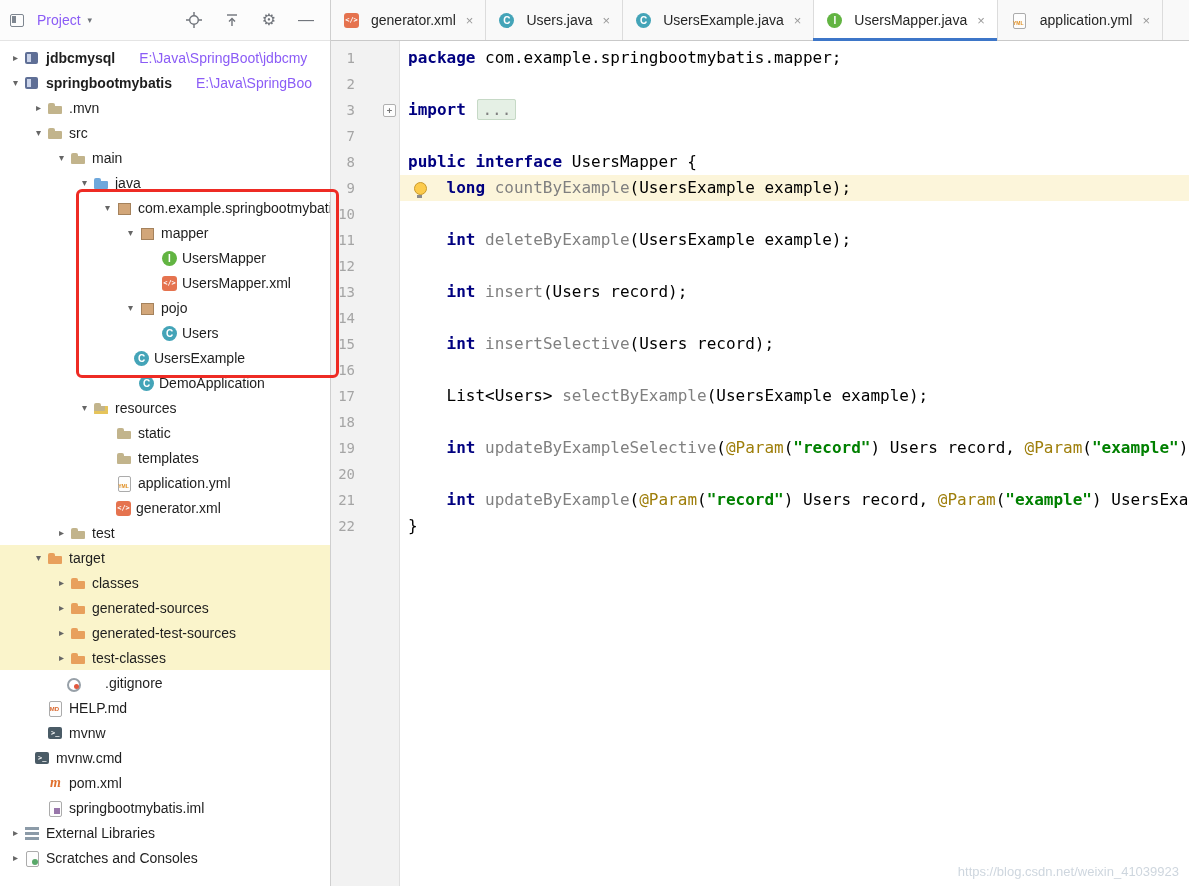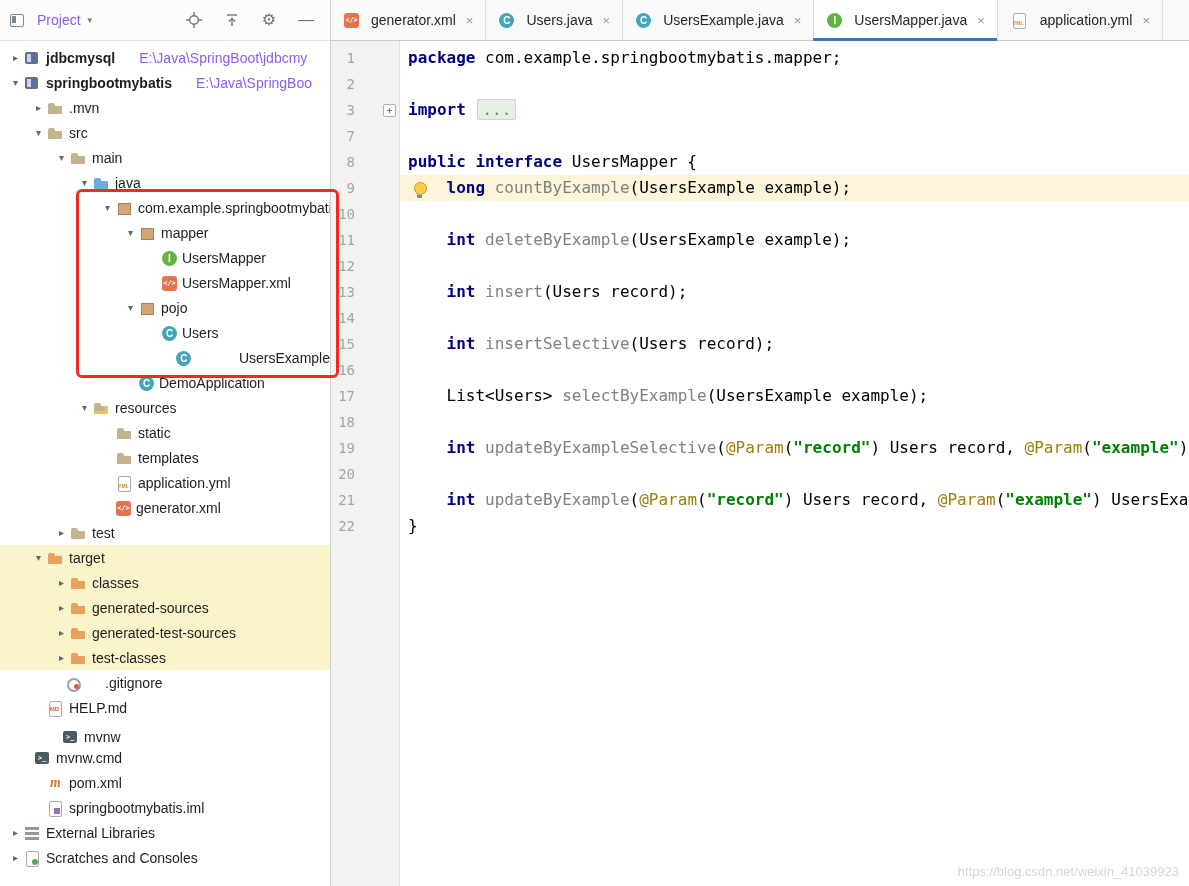--- a/index.html
+++ b/index.html
@@ -192,21 +192,21 @@
         <div class="trow" style="padding-left: 123px;">
           <span class="arrow">▾</span>
           <span class="ic ic-package"></span>
           <span class="tlabel">pojo</span>
         </div>
         <div class="trow" style="padding-left: 146px;">
           <span class="arrow"></span>
           <span class="ic ic-class"></span>
           <span class="tlabel">Users</span>
         </div>
-        <div class="trow" style="padding-left: 118px; justify-content: space-between;">
+        <div class="trow" style="padding-left: 118px;">
           <span class="arrow"></span>
           <span class="ic ic-class"></span>
           <span class="tlabel">UsersExample</span>
         </div>
         <div class="trow" style="padding-left: 123px;">
           <span class="arrow"></span>
           <span class="ic ic-class"></span>
           <span class="tlabel">DemoApplication</span>
         </div>
         <div class="trow" style="padding-left: 77px;">
@@ -267,21 +267,21 @@
         <div class="trow" style="padding-left: 31px; gap: 18px;">
           <span class="arrow"></span>
           <span class="ic ic-git"></span>
           <span class="tlabel">.gitignore</span>
         </div>
         <div class="trow" style="padding-left: 31px;">
           <span class="arrow"></span>
           <span class="ic ic-md"></span>
           <span class="tlabel">HELP.md</span>
         </div>
-        <div class="trow" style="padding-left: 46px; align-items: flex-end;">
+        <div class="trow" style="padding-left: 31px;">
           <span class="arrow"></span>
           <span class="ic ic-console"></span>
           <span class="tlabel">mvnw</span>
         </div>
         <div class="trow" style="padding-left: 18px;">
           <span class="arrow"></span>
           <span class="ic ic-console"></span>
           <span class="tlabel">mvnw.cmd</span>
         </div>
         <div class="trow" style="padding-left: 31px;">

